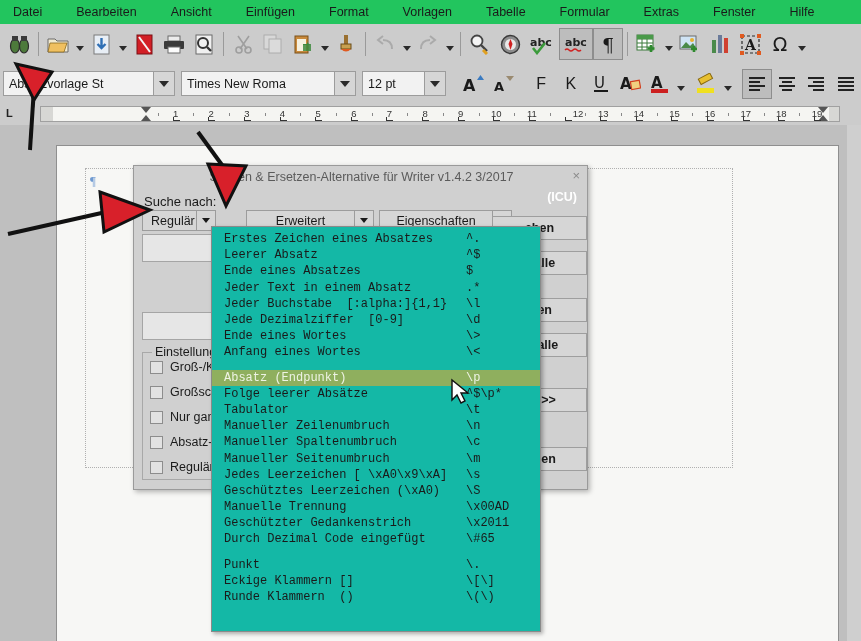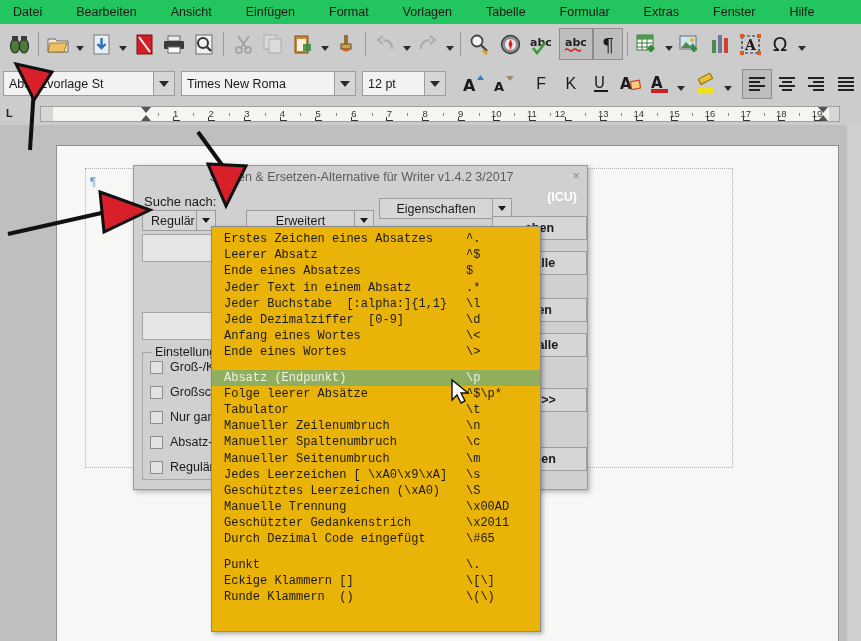--- a/index.html
+++ b/index.html
@@ -200,21 +200,21 @@
     font-size: 12.5px; white-space: nowrap;
   }
   .cbox {
     width: 13px; height: 13px; background: #e2e2e2; border: 1px solid #8d8d8d;
     flex: none;
   }
 
   
   .dropdown {
     position: absolute; left: 211px; top: 226px; width: 330px; height: 406px;
-    background: #eab308; border: 1px solid #8a8a8a;
+    background: #14b8a6; border: 1px solid #8a8a8a;
     box-shadow: 2px 2px 4px rgba(0,0,0,0.3);
     font-family: "Liberation Mono", monospace;
     font-size: 12px; color: #1a1a1a;
     padding: 4px 0;
     overflow: hidden;
   }
   .dd-item {
     height: 16.2px; display: flex; align-items: center;
     padding: 0 10px 0 12px; white-space: pre;
   }
@@ -587,21 +587,21 @@
         <div class="tabm" style="left: 384.053px;"></div>
         <div class="tick" style="left: 419.684px;">9</div>
         <div class="dot" style="left: 401.868px;"></div>
         <div class="tabm" style="left: 419.684px;"></div>
         <div class="tick" style="left: 455.316px;">10</div>
         <div class="dot" style="left: 437.5px;"></div>
         <div class="tabm" style="left: 455.316px;"></div>
         <div class="tick" style="left: 490.947px;">11</div>
         <div class="dot" style="left: 473.132px;"></div>
         <div class="tabm" style="left: 490.947px;"></div>
-        <div class="tick" style="left: 519px;">12</div>
+        <div class="tick" style="left: 537px;">12</div>
         <div class="dot" style="left: 508.763px;"></div>
         <div class="tabm" style="left: 526.579px;"></div>
         <div class="tick" style="left: 562.211px;">13</div>
         <div class="dot" style="left: 544.395px;"></div>
         <div class="tabm" style="left: 562.211px;"></div>
         <div class="tick" style="left: 597.842px;">14</div>
         <div class="dot" style="left: 580.026px;"></div>
         <div class="tabm" style="left: 597.842px;"></div>
         <div class="tick" style="left: 633.474px;">15</div>
         <div class="dot" style="left: 615.658px;"></div>
@@ -644,21 +644,21 @@
         </div>
     </div>
 
     <div class="dlg-combo" style="left:112px; top:44px; width:128px;">
       <div class="t" style="justify-content:center;padding-left:0">Erweitert</div>
       <div class="a">
           <i></i>
         </div>
     </div>
 
-    <div class="dlg-combo" style="left:245px; top:32px; width:133px;">
+    <div class="dlg-combo" style="left:245px; top:44px; width:133px;">
       <div class="t" style="justify-content:center;padding-left:0">Eigenschaften</div>
       <div class="a">
           <i></i>
         </div>
     </div>
 
     <div class="dlg-input" style="left:8px; top:68px; width:360px; height:28px;"></div>
 
     <div class="lbl" style="left:34px; top:130px;">Ersetze:</div>
     <div class="dlg-combo" style="left:28px; top:124px; width:85px;">
@@ -701,22 +701,22 @@
     <div class="dlg-btn" style="left:358px; top:281px; width:95px;">ießen</div>
   </div>
 
   <div class="dropdown" id="dropdown-list">
       <div class="dd-item"><span class="nm">Erstes Zeichen eines Absatzes</span><span class="cd">^.</span></div>
       <div class="dd-item"><span class="nm">Leerer Absatz</span><span class="cd">^$</span></div>
       <div class="dd-item"><span class="nm">Ende eines Absatzes</span><span class="cd">$</span></div>
       <div class="dd-item"><span class="nm">Jeder Text in einem Absatz</span><span class="cd">.*</span></div>
       <div class="dd-item"><span class="nm">Jeder Buchstabe  [:alpha:]{1,1}</span><span class="cd">\l</span></div>
       <div class="dd-item"><span class="nm">Jede Dezimalziffer  [0-9]</span><span class="cd">\d</span></div>
+      <div class="dd-item"><span class="nm">Ende eines Wortes</span><span class="cd">\&gt;</span></div>
       <div class="dd-item"><span class="nm">Anfang eines Wortes</span><span class="cd">\&lt;</span></div>
-      <div class="dd-item"><span class="nm">Ende eines Wortes</span><span class="cd">\&gt;</span></div>
       <div class="dd-gap"></div>
       <div class="dd-item sel"><span class="nm">Absatz (Endpunkt)</span><span class="cd">\p</span></div>
       <div class="dd-item"><span class="nm">Folge leerer Absätze</span><span class="cd">^$\p*</span></div>
       <div class="dd-item"><span class="nm">Tabulator</span><span class="cd">\t</span></div>
       <div class="dd-item"><span class="nm">Manueller Zeilenumbruch</span><span class="cd">\n</span></div>
       <div class="dd-item"><span class="nm">Manueller Spaltenumbruch</span><span class="cd">\c</span></div>
       <div class="dd-item"><span class="nm">Manueller Seitenumbruch</span><span class="cd">\m</span></div>
       <div class="dd-item"><span class="nm">Jedes Leerzeichen [ \xA0\x9\xA]</span><span class="cd">\s</span></div>
       <div class="dd-item"><span class="nm">Geschütztes Leerzeichen (\xA0)</span><span class="cd">\S</span></div>
       <div class="dd-item"><span class="nm">Manuelle Trennung</span><span class="cd">\x00AD</span></div>

